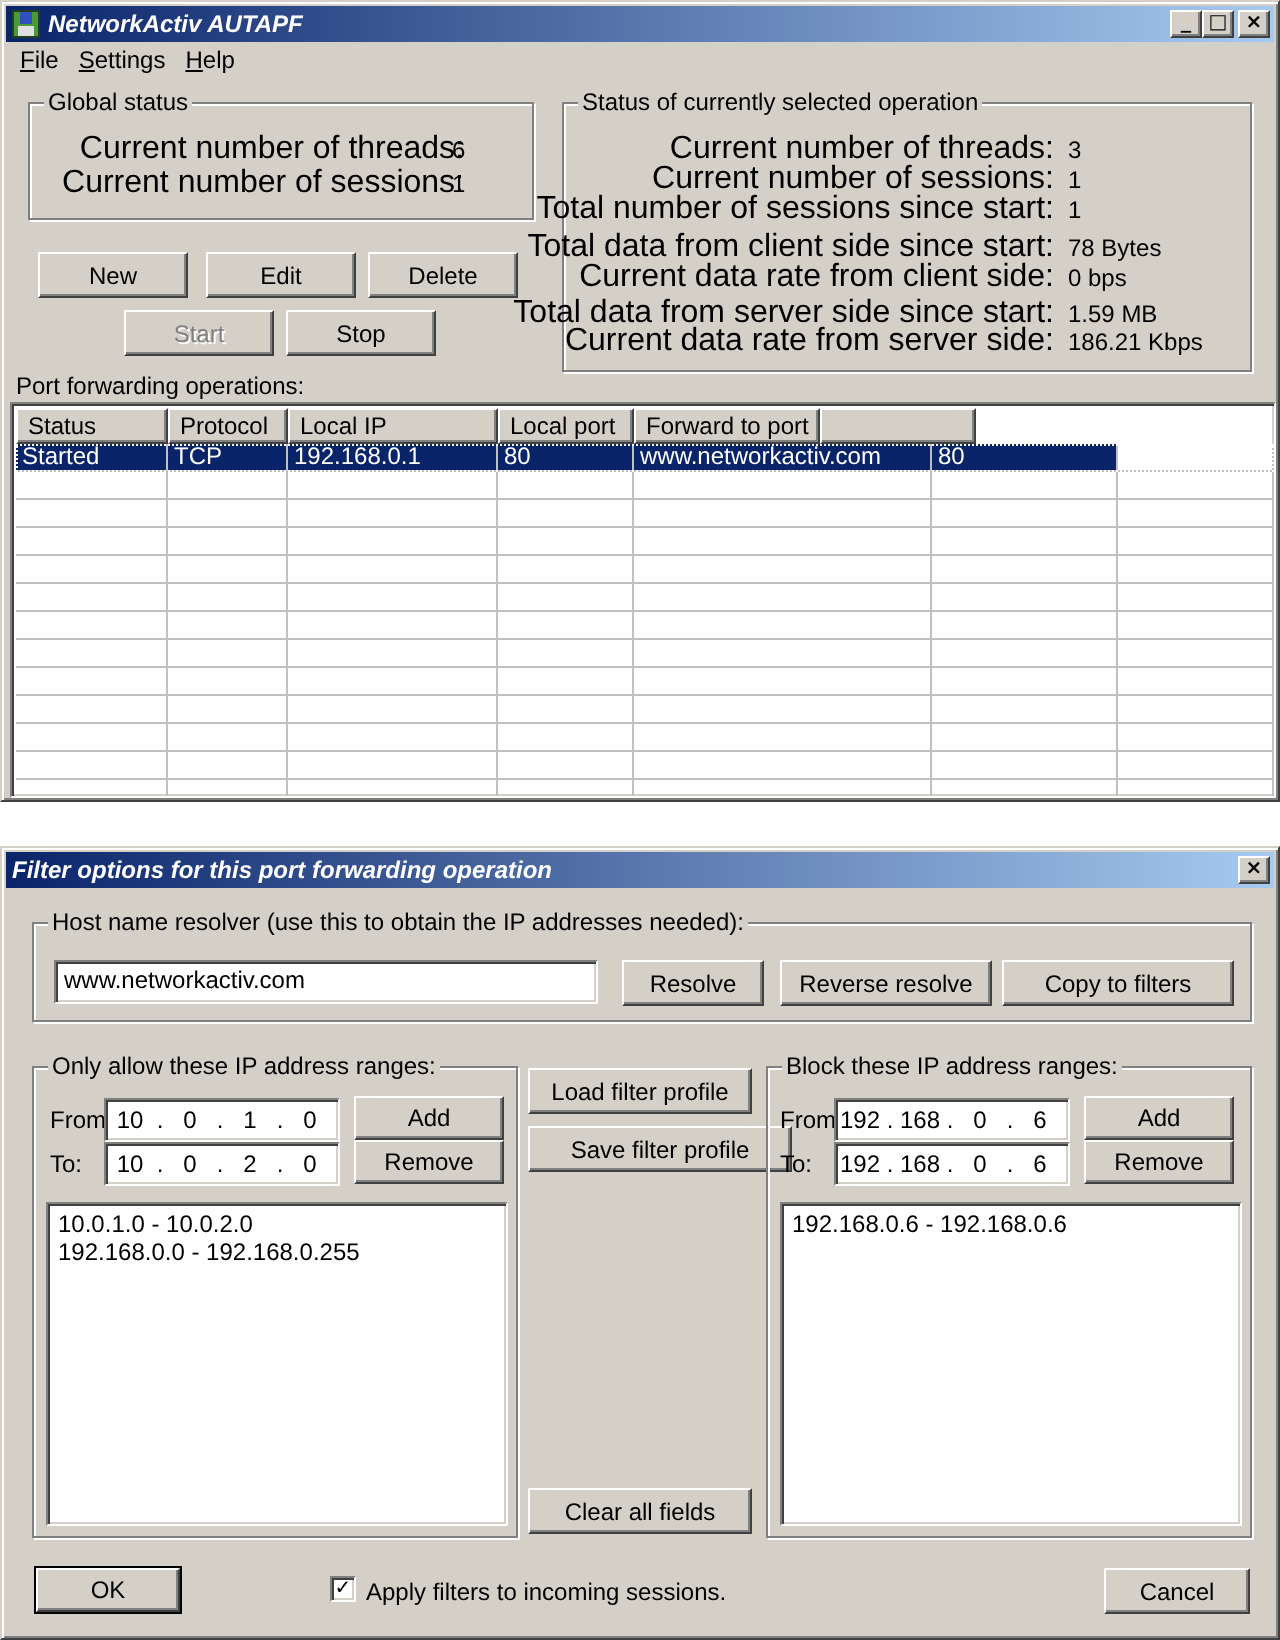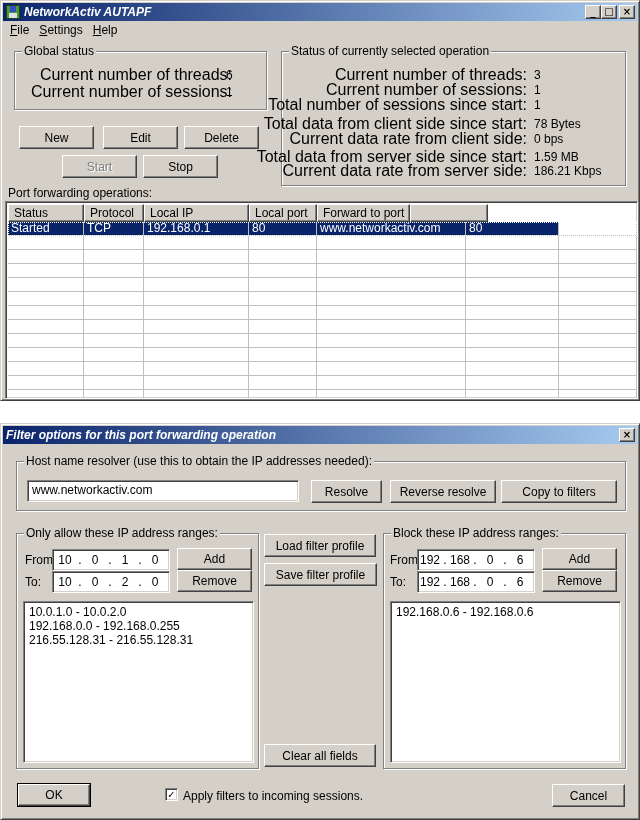--- a/index.html
+++ b/index.html
@@ -344,26 +344,25 @@
         <span class="dot">.</span>
       <span class="oct">2</span>
         <span class="dot">.</span>
       <span class="oct">0</span>
     </div>
     <div class="btn" style="left:160px;top:14px;width:75px;height:22px;">Add</div>
     <div class="btn" style="left:160px;top:36px;width:75px;height:22px;">Remove</div>
     <div class="listbox" style="left:6px;top:67px;width:231px;height:162px;">
       <div>10.0.1.0 - 10.0.2.0</div>
       <div>192.168.0.0 - 192.168.0.255</div>
-      <div>216.55.128.31 - 216.55.128.31</div>
     </div>
   </div>
 
   <div class="btn" style="left:263px;top:110px;width:112px;height:23px;">Load filter profile</div>
-  <div class="btn" style="left:263px;top:139px;width:113px;height:23px;">Save filter profile</div>
+  <div class="btn" style="left:263px;top:139px;width:132px;height:23px;">Save filter profile</div>
   <div class="btn" style="left:263px;top:320px;width:112px;height:23px;">Clear all fields</div>
 
   <div class="groupbox" style="left:382px;top:109px;width:243px;height:236px;">
     <span class="legend">Block these IP address ranges:</span>
     <span class="label" style="left:6px;top:19px;">From:</span>
     <div class="ipfield" style="left:33px;top:15px;width:118px;height:22px;">
       <span class="oct">192</span>
         <span class="dot">.</span>
       <span class="oct">168</span>
         <span class="dot">.</span>

